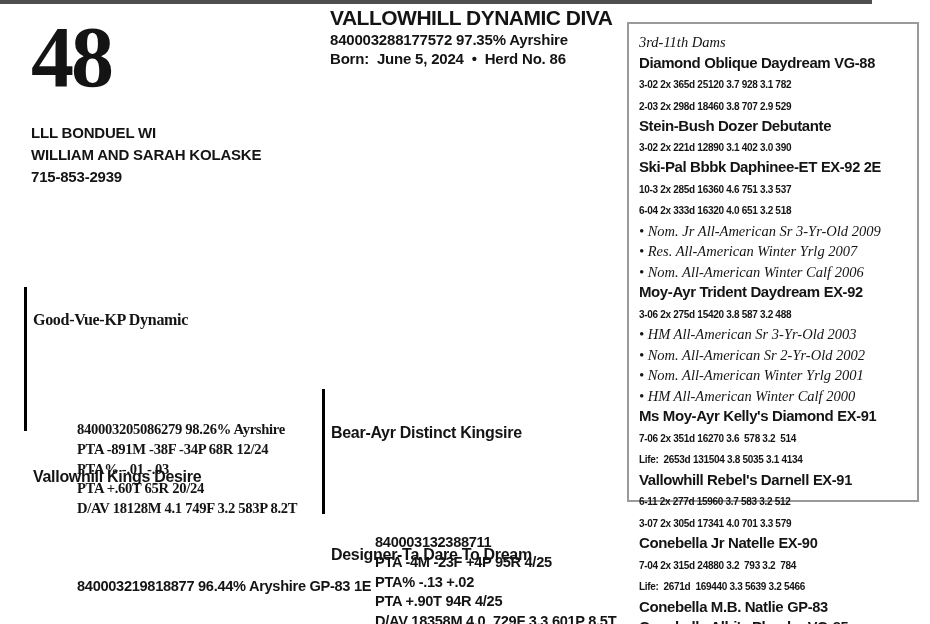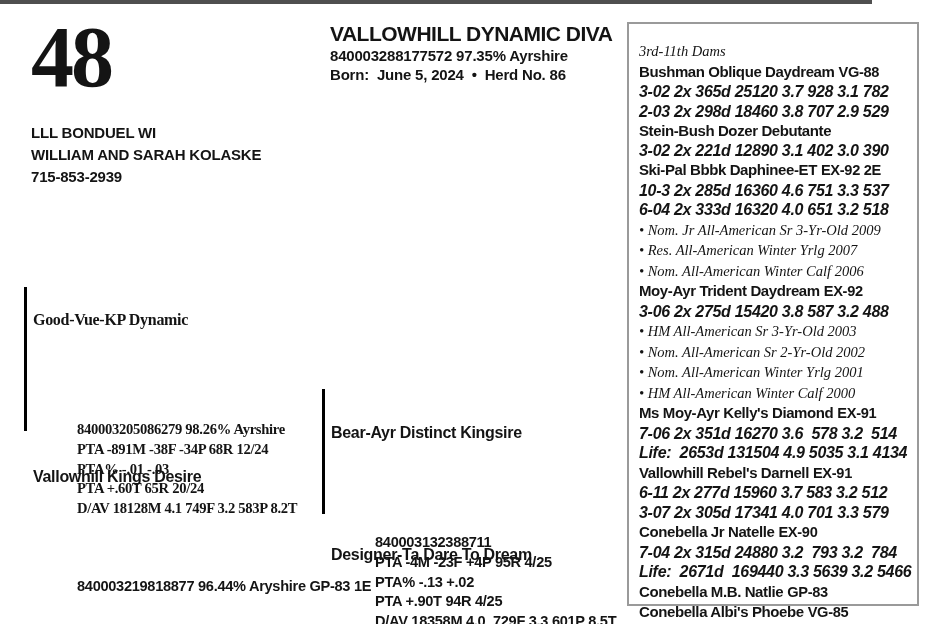--- a/index.html
+++ b/index.html
@@ -12,44 +12,44 @@
   
   #top-band{left:0;top:0;width:872px;height:4px;background:#4f4f4f;}
   
   #lot-number{
     left:31px;top:14px;font-family:"Liberation Serif",serif;
     font-size:86px;font-weight:700;line-height:1;letter-spacing:-3px;
   }
   
   #breeder{left:31px;top:122px;font-size:15px;font-weight:700;line-height:22px;letter-spacing:-0.2px;}
   
-  #title-block{left:330px;top:6px;margin-top:16px;}
+  #title-block{left:330px;top:6px;}
   #animal-name{font-size:21px;font-weight:700;letter-spacing:-0.5px;line-height:24px;white-space:pre;}
   #title-block .sub{font-size:15px;font-weight:700;line-height:19px;letter-spacing:-0.2px;white-space:pre;}
   
   .bracket{width:3px;background:#000;}
   #bracket-sire{left:24px;top:287px;height:144px;}
   #bracket-mgs{left:322px;top:389px;height:125px;}
   
   .ped-block{white-space:pre;letter-spacing:-0.3px;}
   .ped-name{font-size:16px;font-weight:700;line-height:20px;white-space:pre;letter-spacing:-0.3px;}
   .ped-detail{font-size:14.6px;font-weight:700;line-height:19.8px;white-space:pre;margin-left:44px;}
   #sire-block{left:33px;top:274px;font-family:Liberation Serif, serif;}
   #dam-block{left:33px;top:431px;}
   #mgs-block{left:331px;top:387px;}
   #second-dam-block{left:331px;top:509px;}
   
   #dams-box{
-    left:627px;top:22px;width:292px;height:584px;box-sizing:border-box;
-    border:2px solid #9a9a9a;padding:17px 4px 0 10px;
+    left:627px;top:22px;width:292px;height:480px;box-sizing:border-box;
+    border:2px solid #9a9a9a;padding:8px 4px 0 10px;
   }
   .dline{line-height:19.5px;white-space:pre;letter-spacing:-0.3px;}
   .dline .nm{font-size:15px;font-weight:700;letter-spacing:-0.4px;}
   .dline .sc{font-size:14.6px;font-weight:700;margin-left:4px;}
-  .dline .tx{font-size:16px;font-weight:700;font-style:italic;}
+  .dline .tx{font-size:10px;font-weight:700;}
   .dline.t-header .tx,.dline.t-award .tx{
     font-family:"Liberation Serif",serif;font-style:italic;font-weight:400;
     font-size:14.5px;letter-spacing:0;
   }
 </style>
 </head>
 <body>
 
 <div class="abs" id="top-band"></div>
 
@@ -96,40 +96,40 @@
   <div class="ped-name">Designer-Ta Dare To Dream</div>
   <div>
     
   </div>
   
 </div>
 
 <div class="abs" id="dams-box">
 
 <div class="dline t-header"><span class="tx">3rd-11th Dams</span></div>
-    <div class="dline t-name"><span class="nm">Bushman Oblique Daydream</span><span class="sc">VG-88</span></div>
+    <div class="dline t-name"><span class="nm">Diamond Oblique Daydream</span><span class="sc">VG-88</span></div>
     <div class="dline t-record"><span class="tx">3-02 2x 365d 25120 3.7 928 3.1 782</span></div>
     <div class="dline t-record"><span class="tx">2-03 2x 298d 18460 3.8 707 2.9 529</span></div>
     <div class="dline t-name"><span class="nm">Stein-Bush Dozer Debutante</span></div>
     <div class="dline t-record"><span class="tx">3-02 2x 221d 12890 3.1 402 3.0 390</span></div>
     <div class="dline t-name"><span class="nm">Ski-Pal Bbbk Daphinee-ET</span><span class="sc">EX-92 2E</span></div>
     <div class="dline t-record"><span class="tx">10-3 2x 285d 16360 4.6 751 3.3 537</span></div>
     <div class="dline t-record"><span class="tx">6-04 2x 333d 16320 4.0 651 3.2 518</span></div>
     <div class="dline t-award"><span class="tx">• Nom. Jr All-American Sr 3-Yr-Old 2009</span></div>
     <div class="dline t-award"><span class="tx">• Res. All-American Winter Yrlg 2007</span></div>
     <div class="dline t-award"><span class="tx">• Nom. All-American Winter Calf 2006</span></div>
     <div class="dline t-name"><span class="nm">Moy-Ayr Trident Daydream</span><span class="sc">EX-92</span></div>
     <div class="dline t-record"><span class="tx">3-06 2x 275d 15420 3.8 587 3.2 488</span></div>
     <div class="dline t-award"><span class="tx">• HM All-American Sr 3-Yr-Old 2003</span></div>
     <div class="dline t-award"><span class="tx">• Nom. All-American Sr 2-Yr-Old 2002</span></div>
     <div class="dline t-award"><span class="tx">• Nom. All-American Winter Yrlg 2001</span></div>
     <div class="dline t-award"><span class="tx">• HM All-American Winter Calf 2000</span></div>
     <div class="dline t-name"><span class="nm">Ms Moy-Ayr Kelly's Diamond</span><span class="sc">EX-91</span></div>
     <div class="dline t-record"><span class="tx">7-06 2x 351d 16270 3.6  578 3.2  514</span></div>
-    <div class="dline t-record"><span class="tx">Life:  2653d 131504 4.9 5035 3.1 4134</span></div>
+    <div class="dline t-record"><span class="tx">Life:  2653d 131504 3.8 5035 3.1 4134</span></div>
     <div class="dline t-name"><span class="nm">Vallowhill Rebel's Darnell</span><span class="sc">EX-91</span></div>
     <div class="dline t-record"><span class="tx">6-11 2x 277d 15960 3.7 583 3.2 512</span></div>
     <div class="dline t-record"><span class="tx">3-07 2x 305d 17341 4.0 701 3.3 579</span></div>
     <div class="dline t-name"><span class="nm">Conebella Jr Natelle</span><span class="sc">EX-90</span></div>
     <div class="dline t-record"><span class="tx">7-04 2x 315d 24880 3.2  793 3.2  784</span></div>
     <div class="dline t-record"><span class="tx">Life:  2671d  169440 3.3 5639 3.2 5466</span></div>
     <div class="dline t-name"><span class="nm">Conebella M.B. Natlie</span><span class="sc">GP-83</span></div>
     <div class="dline t-name"><span class="nm">Conebella Albi's Phoebe</span><span class="sc">VG-85</span></div>
   </div>
 

